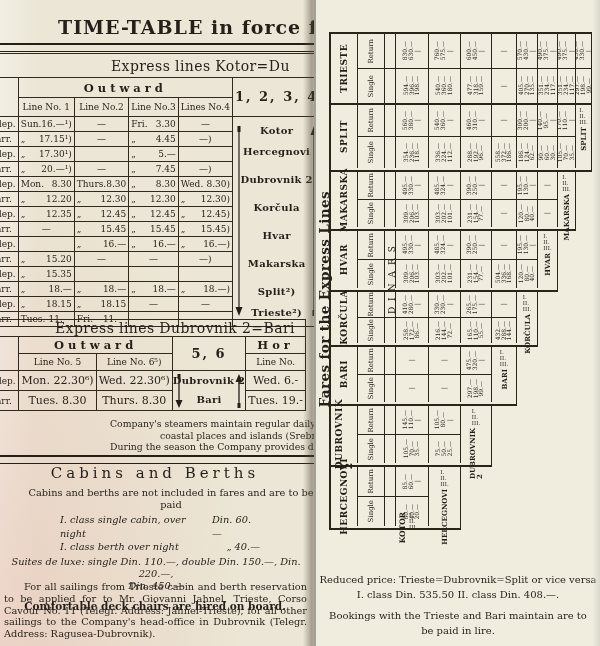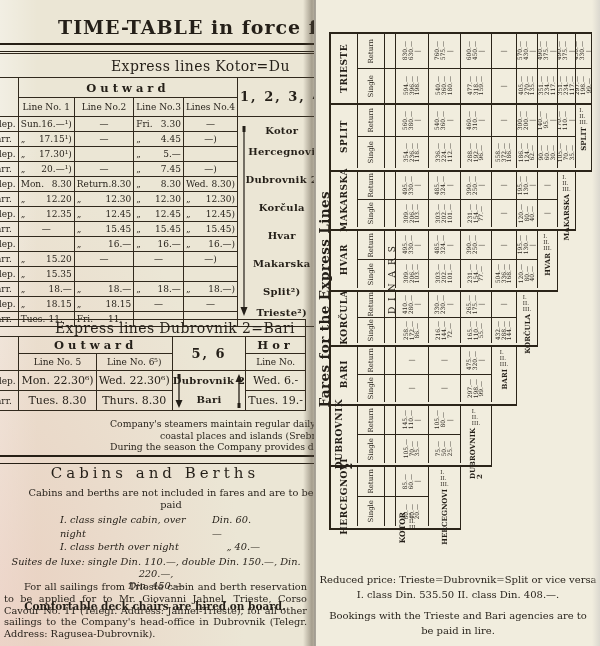--- a/index.html
+++ b/index.html
@@ -206,21 +206,21 @@
         <tr>
           <td class="lbl">dep.</td>
           <td>
             <div class="tcell">
               <span class="day">Mon.</span>
               <span class="tm">8.30</span>
             </div>
           </td>
           <td>
             <div class="tcell">
-              <span class="day">Return.</span>
+              <span class="day">Thurs.</span>
               <span class="tm">8.30</span>
             </div>
           </td>
           <td>
             <div class="tcell">
               <span class="day">„</span>
               <span class="tm">8.30</span>
             </div>
           </td>
           <td>
@@ -1055,16 +1055,16 @@
           <div>I.</div>
           <div>II.</div>
           <div>III.</div>
         </div>
       </div>
     </div>
   <div class="r-footer">
     <div>Reduced price: Trieste=Dubrovnik=Split or vice versa</div>
     <div>I. class Din. 535.50    II. class Din. 408.—.</div>
     <div class="gap"></div>
-    <div>Bookings with the Trieste and Bari agencies are to</div>
+    <div>Bookings with the Trieste and Bari maintain are to</div>
     <div>be paid in lire.</div>
   </div>
 </div>
 
 </body></html>

